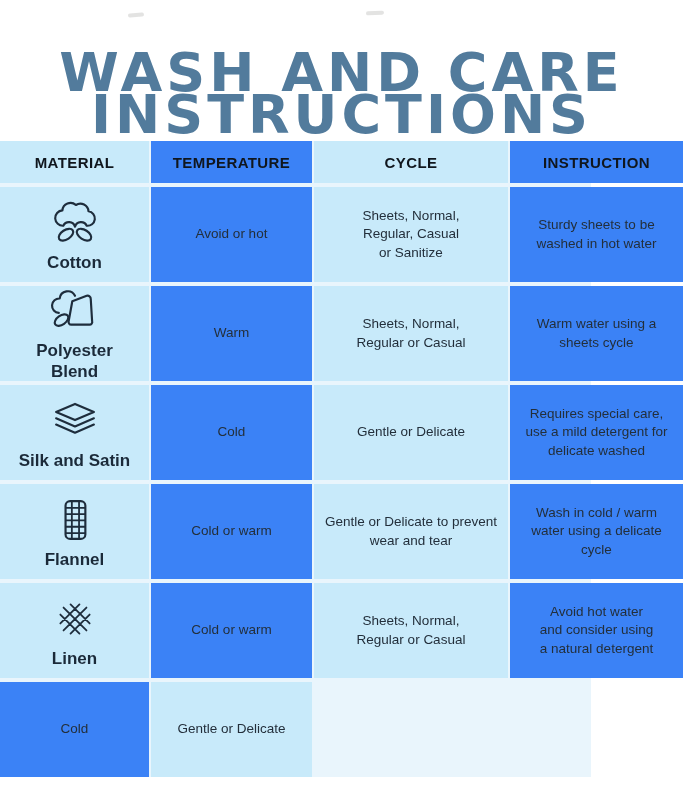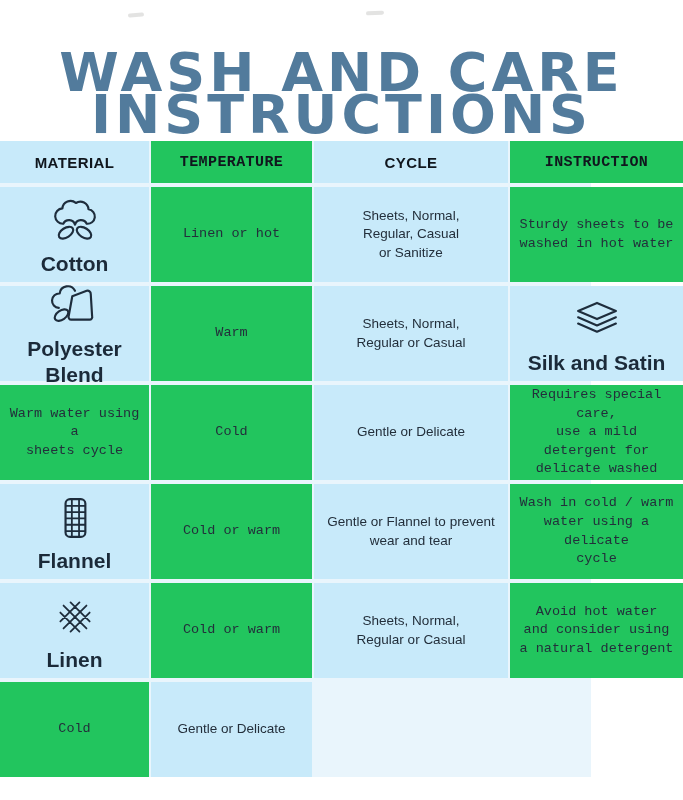--- a/index.html
+++ b/index.html
@@ -35,33 +35,33 @@
     grid-template-rows:42px repeat(6,95px);
     gap:4px 2px;
     background:#e9f5fc;
   }
   .cell{
     display:flex;flex-direction:column;
     align-items:center;justify-content:center;
     text-align:center;
   }
   .light{background:#c8eafa;}
-  .dark{background:#22c55e;font-family:Liberation Mono, monospace;}
+  .dark{background:#3b82f6;}
   .head{
     font-weight:700;font-size:15px;color:#10161d;letter-spacing:.4px;
     justify-content:center;
   }
   .body-text{
     font-size:13.5px;line-height:1.38;color:#232f3b;
     white-space:pre-line;padding:0 6px;
   }
   .mat .icon{height:56px;display:flex;align-items:center;justify-content:center;}
   .mat .icon svg{display:block;}
   .mat-label{
-    font-weight:700;font-size:21px;color:#1b2a39;
+    font-weight:700;font-size:17px;color:#1b2a39;
     line-height:1.2;white-space:pre-line;margin-top:2px;
   }
   svg .stroke{
     fill:none;stroke:#1e2d3c;stroke-width:2.4;
     stroke-linecap:round;stroke-linejoin:round;
   }
   svg .thin{stroke-width:2;}
 </style>
 </head>
 <body>
@@ -86,72 +86,72 @@
     <div class="cell light mat">
       <span class="icon">
         <svg width="54" height="54" viewBox="0 0 60 60">
           <path class="stroke" d="M17 33 a8.5 8.5 0 0 1 -1 -17 a9 9 0 0 1 15 -6 a9 9 0 0 1 14 7 a8 8 0 0 1 -2 16 a7 7 0 0 0 -13 1 a7 7 0 0 0 -13 -1 z"></path>
           <ellipse class="stroke" cx="20" cy="43" rx="9" ry="5.2" transform="rotate(-33 20 43)"></ellipse>
           <ellipse class="stroke" cx="40" cy="43" rx="9" ry="5.2" transform="rotate(33 40 43)"></ellipse>
         </svg>
       </span>
       <span class="mat-label">Cotton</span>
     </div>
-    <div class="cell dark body-text">Linen or hot</div>
+    <div class="cell dark body-text">Avoid or hot</div>
     <div class="cell light body-text">Sheets, Normal,
 Regular, Casual
 or Sanitize</div>
     <div class="cell dark body-text">Sturdy sheets to be
 washed in hot water</div>
 
     <div class="cell light mat">
       <span class="icon">
         <svg width="54" height="54" viewBox="0 0 60 60">
           <path class="stroke" d="M12 31 a8 8 0 0 1 1 -16 a9 9 0 0 1 17 -3"></path>
           <ellipse class="stroke" cx="15" cy="39" rx="8.5" ry="5" transform="rotate(-35 15 39)"></ellipse>
           <path class="stroke" d="M27 18 L43 12 a3.5 3.5 0 0 1 4.5 3.5 L49 40 a3 3 0 0 1 -3 4 L26 44 a3 3 0 0 1 -3 -4 Z"></path>
         </svg>
       </span>
       <span class="mat-label">Polyester
 Blend</span>
     </div>
     <div class="cell dark body-text">Warm</div>
     <div class="cell light body-text">Sheets, Normal,
 Regular or Casual</div>
+    <div class="cell dark body-text">Warm water using a
+sheets cycle</div>
+
     <div class="cell light mat">
       <span class="icon">
         <svg width="54" height="54" viewBox="0 0 60 60">
           <path class="stroke" d="M9 20 L30 11 L51 20 L30 29 Z"></path>
           <path class="stroke" d="M9 27 L30 36 L51 27"></path>
           <path class="stroke" d="M9 34 L30 43 L51 34"></path>
         </svg>
       </span>
       <span class="mat-label">Silk and Satin</span>
     </div>
-
-    <div class="cell dark body-text">Warm water using a
-sheets cycle</div>
     <div class="cell dark body-text">Cold</div>
     <div class="cell light body-text">Gentle or Delicate</div>
     <div class="cell dark body-text">Requires special care,
 use a mild detergent for
 delicate washed</div>
 
     <div class="cell light mat">
       <span class="icon">
         <svg width="54" height="54" viewBox="0 0 60 60">
           <rect class="stroke" x="19.5" y="9" width="22" height="42" rx="5"></rect>
           <path class="stroke thin" d="M26.5 9.5 V50.5 M34.5 9.5 V50.5"></path>
           <path class="stroke thin" d="M20 16.5 H41 M20 23.5 H41 M20 30.5 H41 M20 37.5 H41 M20 44.5 H41"></path>
         </svg>
       </span>
       <span class="mat-label">Flannel</span>
     </div>
     <div class="cell dark body-text">Cold or warm</div>
-    <div class="cell light body-text">Gentle or Flannel to prevent
+    <div class="cell light body-text">Gentle or Delicate to prevent
 wear and tear</div>
     <div class="cell dark body-text">Wash in cold / warm
 water using a delicate
 cycle</div>
 
     <div class="cell light mat">
       <span class="icon">
         <svg width="54" height="54" viewBox="0 0 60 60">
           <g transform="rotate(45 30 30)">
             <path class="stroke thin" d="M22 15 V45 M30 12 V48 M38 15 V45 M15 22 H45 M12 30 H48 M15 38 H45"></path>

